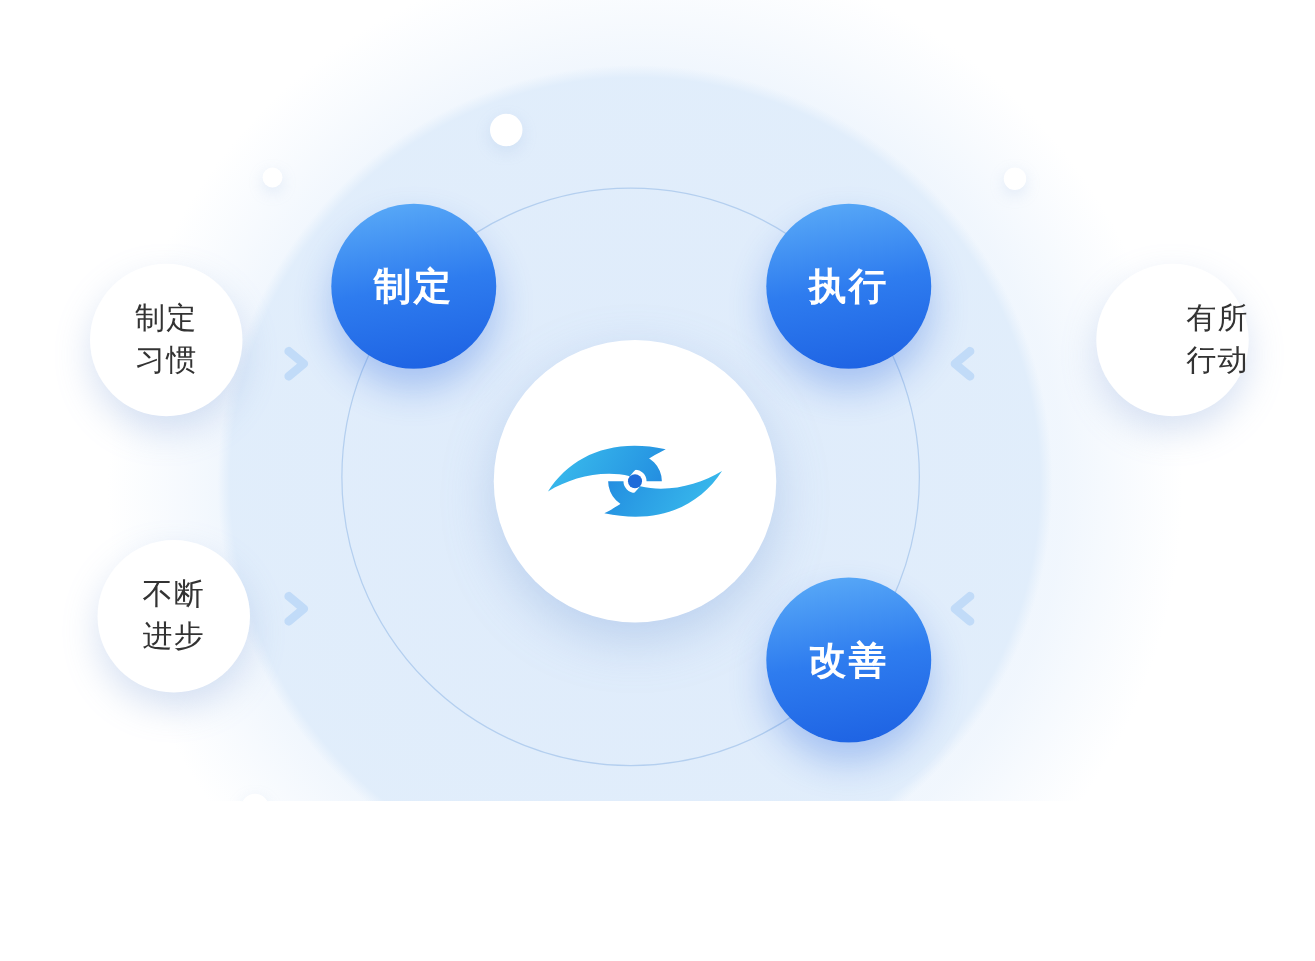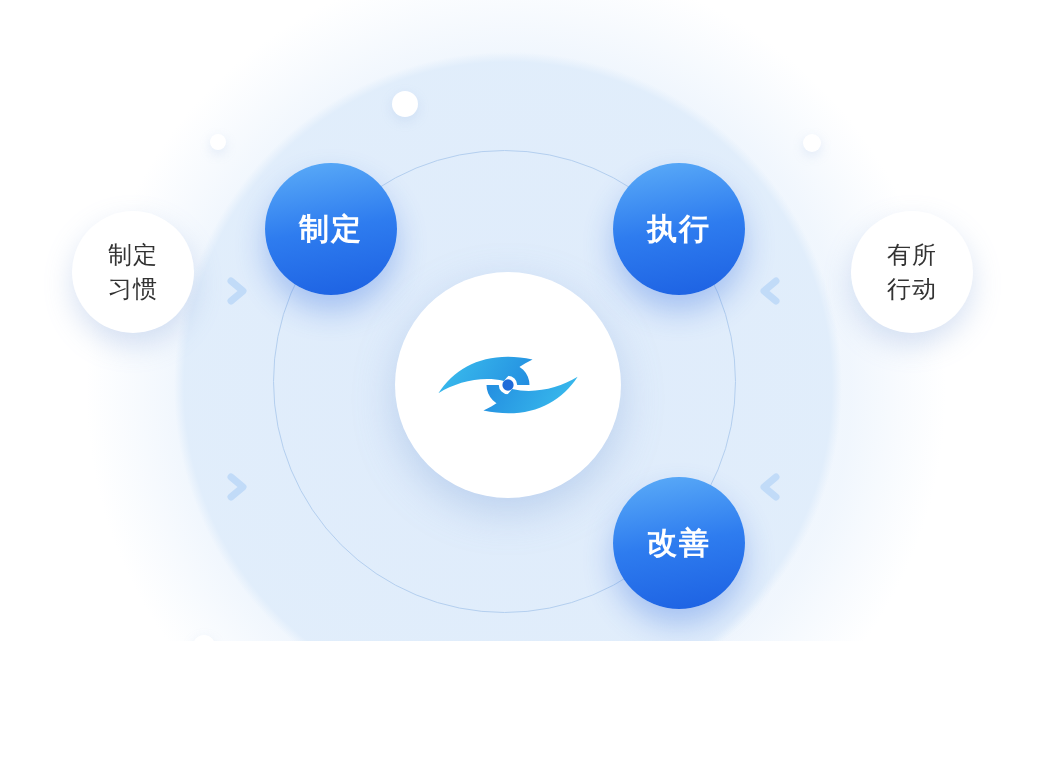--- a/index.html
+++ b/index.html
@@ -55,41 +55,41 @@
     background: linear-gradient(170deg, #5cadf8 0%, #2e7cef 50%, #1c60e2 100%);
     box-shadow: 0 16px 30px rgba(41,104,224,0.32);
     color: #ffffff;
     font-size: 30px;
     font-weight: 700;
     letter-spacing: 2px;
   }
   .node-plan    { left: 265px; top: 163px; }
   .node-do      { left: 613px; top: 163px; }
   .node-value   { left: 265px; top: 469px; }
-  .node-improve { left: 613px; top: 477px; }
+  .node-improve { left: 613px; top: 462px; }
 
   .note {
     position: absolute;
     width: 122px; height: 122px;
     border-radius: 50%;
     background: #ffffff;
     box-shadow: 0 12px 28px rgba(126,160,216,0.30);
     display: flex;
     flex-direction: column;
     align-items: center;
     justify-content: center;
     color: #333333;
     font-size: 24px;
     font-weight: 500;
     line-height: 34px;
     letter-spacing: 1px;
   }
   .note-lt { left: 72px;  top: 211px; }
   .note-lb { left: 78px;  top: 432px; }
-  .note-rt { left: 851px; top: 211px; }
+  .note-rt { left: 877px; top: 211px; align-items: flex-end; }
   .note-rb { left: 835px; top: 432px; }
 
   .chevron { position: absolute; width: 26px; height: 34px; }
   .chev-lt { left: 224px; top: 274px; }
   .chev-lb { left: 224px; top: 470px; }
   .chev-rt { left: 757px; top: 274px; }
   .chev-rb { left: 757px; top: 470px; }
 
   .dot {
     position: absolute;
@@ -149,20 +149,24 @@
     <span>执行</span>
   </div>
   <div class="node node-improve">
     <span>改善</span>
   </div>
 
   <div class="note note-lt">
     <span>制定</span>
     <span>习惯</span>
   </div>
+  <div class="note note-lb">
+    <span>不断</span>
+    <span>进步</span>
+  </div>
   <div class="note note-rt">
     <span>有所</span>
     <span>行动</span>
   </div>
 
   <svg class="chevron chev-lt" viewBox="0 0 26 34">
     <polyline points="7,7 19,17 7,27" fill="none" stroke="#c1dbf8" stroke-width="7" stroke-linecap="round" stroke-linejoin="round"></polyline>
   </svg>
   <svg class="chevron chev-lb" viewBox="0 0 26 34">
     <polyline points="7,7 19,17 7,27" fill="none" stroke="#c1dbf8" stroke-width="7" stroke-linecap="round" stroke-linejoin="round"></polyline>

